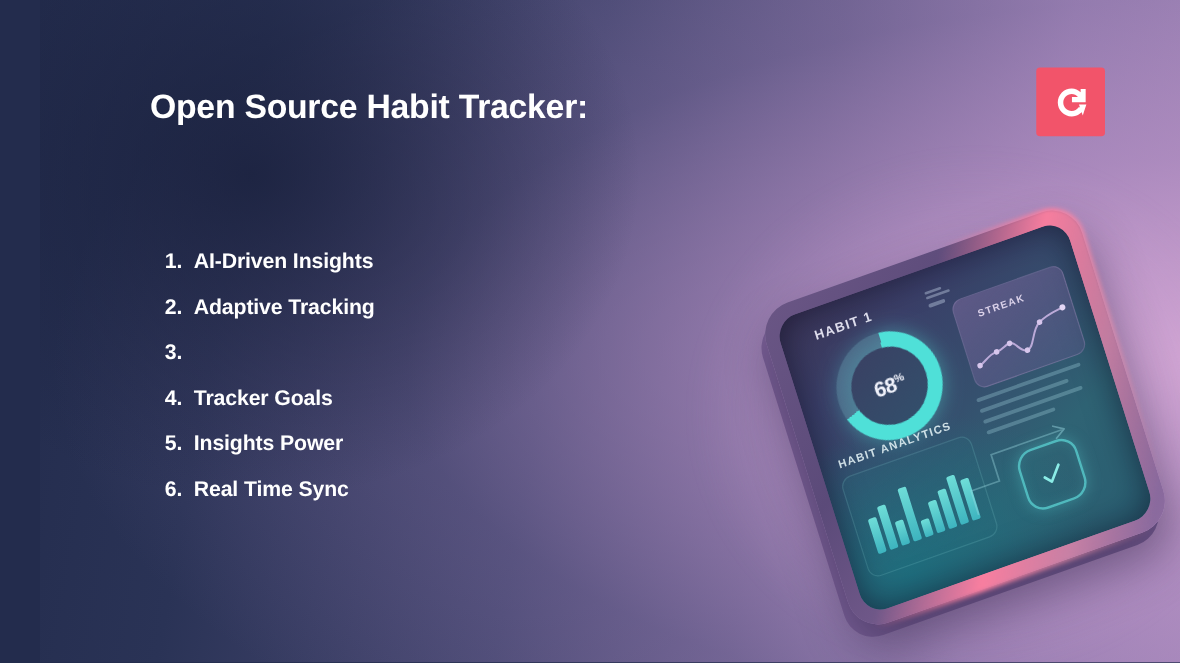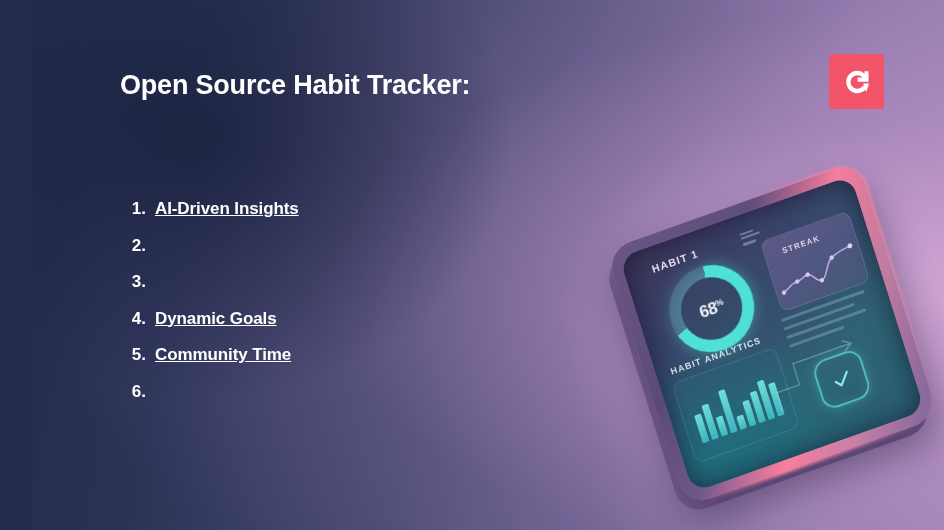--- a/index.html
+++ b/index.html
@@ -40,21 +40,21 @@
 
   
   .list{position:absolute;left:84px;top:199px;width:330px;}
   .li{display:flex;align-items:baseline;margin-bottom:16.5px;}
   .li-num{
     width:30px;text-align:right;flex:none;
     font-size:17px;font-weight:bold;color:#ffffff;
   }
   .li-label{
     margin-left:9px;font-size:17px;font-weight:bold;color:#ffffff;
-    letter-spacing:-.1px;white-space:nowrap;text-decoration:underline;
+    letter-spacing:-.1px;white-space:nowrap;
   }
 
   
   .logo{
     position:absolute;left:797px;top:54px;width:55px;height:55px;
     background:#f2546a;border-radius:3px;
     display:flex;align-items:center;justify-content:center;
   }
   .logo svg{display:block;}
 
@@ -176,38 +176,40 @@
 
   <div class="list">
 
     <div class="li">
       <span class="li-num">1.</span>
       <span class="li-label">AI-Driven Insights</span>
     </div>
 
     <div class="li">
       <span class="li-num">2.</span>
+      <span class="li-label">Adaptive Tracking</span>
     </div>
 
     <div class="li">
       <span class="li-num">3.</span>
     </div>
 
     <div class="li">
       <span class="li-num">4.</span>
-      <span class="li-label">Dynamic Goals</span>
+      <span class="li-label">Tracker Goals</span>
     </div>
 
     <div class="li">
       <span class="li-num">5.</span>
-      <span class="li-label">Community Time</span>
+      <span class="li-label">Insights Power</span>
     </div>
 
     <div class="li">
       <span class="li-num">6.</span>
+      <span class="li-label">Real Time Sync</span>
     </div>
 
   </div>
 
   <div class="logo">
     <span>
       <svg width="30" height="30" viewBox="0 0 32 32" aria-hidden="true">
         <path fill="#ffffff" d="M16.4 4.1c-6.6 0-11.9 5.3-11.9 11.9S9.8 27.9 16.4 27.9c5.1 0 9.5-3.2 11.2-7.8h-5.3c-1.3 1.9-3.5 3.1-5.9 3.1-4 0-7.2-3.2-7.2-7.2s3.2-7.2 7.2-7.2c2.1 0 4 0.9 5.3 2.4h-5.1v4.5h11.7V4.5h-4.3v2.7C21.9 5.3 19.3 4.1 16.4 4.1z"></path>
         <path fill="#ffffff" d="M22.6 17.6h6.3l-3.1 9.4-3.2-9.4z"></path>
       </svg>

